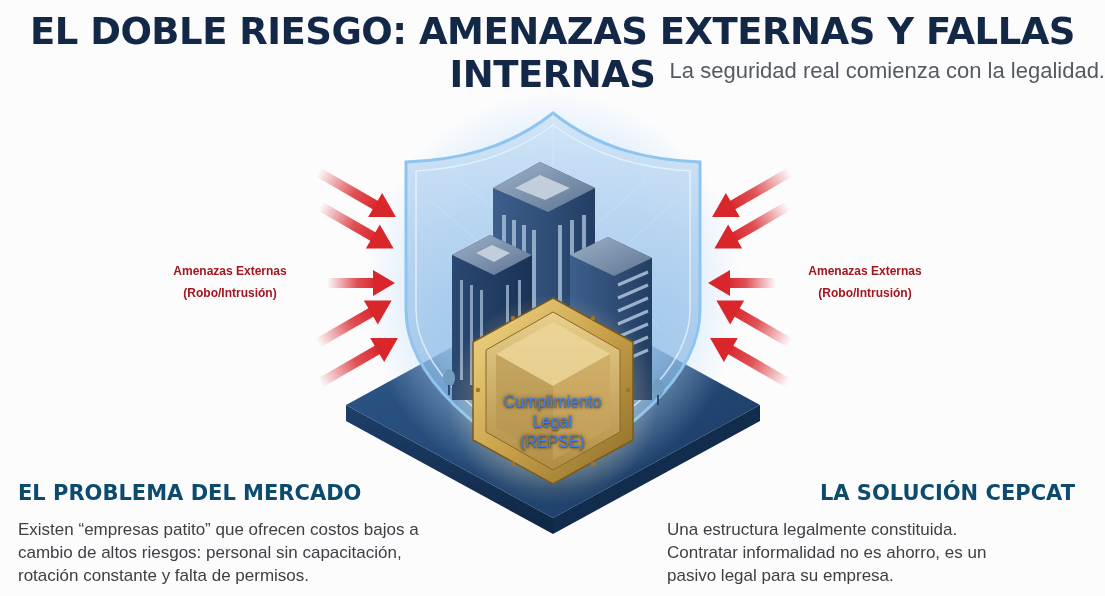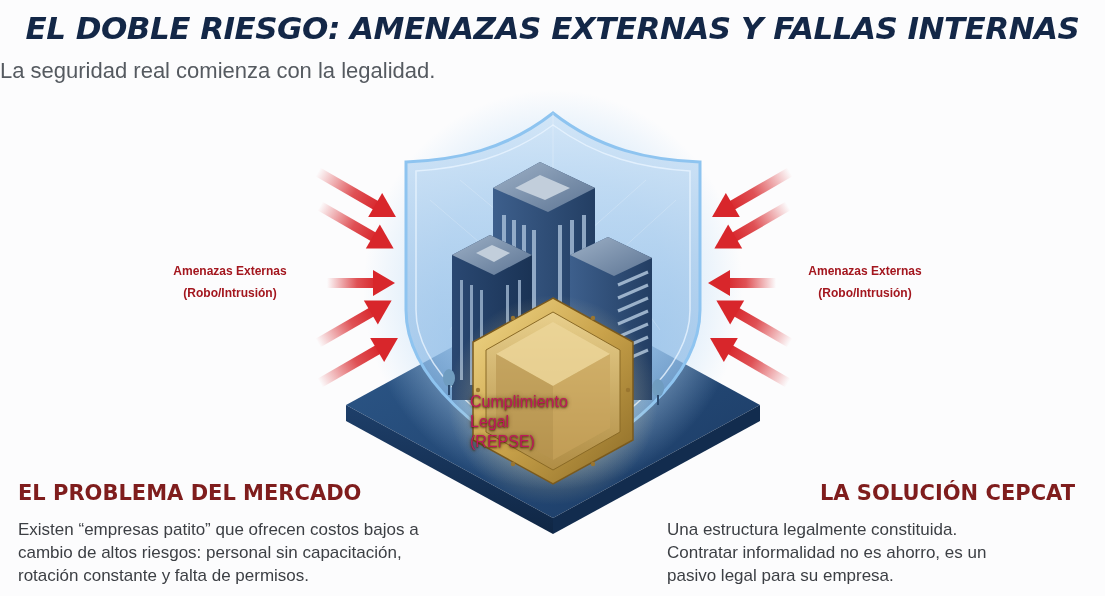--- a/index.html
+++ b/index.html
@@ -7,58 +7,58 @@
   body {
     background: #fcfcfd;
     font-family: "Liberation Sans", sans-serif;
     position: relative;
   }
   .title {
     position: absolute; left: 0; right: 0; top: 10px;
     text-align: center;
     font-family: "DejaVu Sans", sans-serif;
     font-weight: bold;
-    font-size: 31px;
+    font-size: 37px;
     letter-spacing: -0.5px;
     color: #132747;
-    font-style: italic;
   }
   .subtitle {
     position: absolute; left: 0; right: 0; top: 58px;
-    text-align: left;
+    text-align: right;
     font-size: 22px;
     color: #555a60;
   }
   .illus {
     position: absolute; left: 0; top: 0; width: 1105px; height: 596px;
   }
   .threat-label {
     position: absolute;
     text-align: center;
     color: #a3161e;
     font-weight: bold;
     font-size: 12px;
     line-height: 22px;
   }
   .threat-left { left: 140px; top: 260px; width: 180px; }
   .threat-right { left: 775px; top: 260px; width: 180px; }
   .badge-text {
     position: absolute;
     left: 470px; top: 392px; width: 165px;
-    color: #be185d;
+    text-align: center;
+    color: #3b82f6;
     font-size: 16px;
     line-height: 20px;
     text-shadow: 0 0 4px rgba(80,50,0,0.8), 0 1px 2px rgba(60,40,0,0.9);
   }
   .section-title {
     position: absolute;
     font-family: "DejaVu Sans", sans-serif;
     font-weight: bold;
     font-size: 21px;
-    color: #7f1d1d;
+    color: #0c4a6e;
   }
   .problem-title { left: 18px; top: 481px; }
   .solution-title { right: 30px; top: 481px; text-align: left; }
   .section-body {
     position: absolute;
     font-size: 17px;
     line-height: 23px;
     color: #3c3f44;
   }
   .problem-body { left: 18px; top: 518px; width: 480px; }

